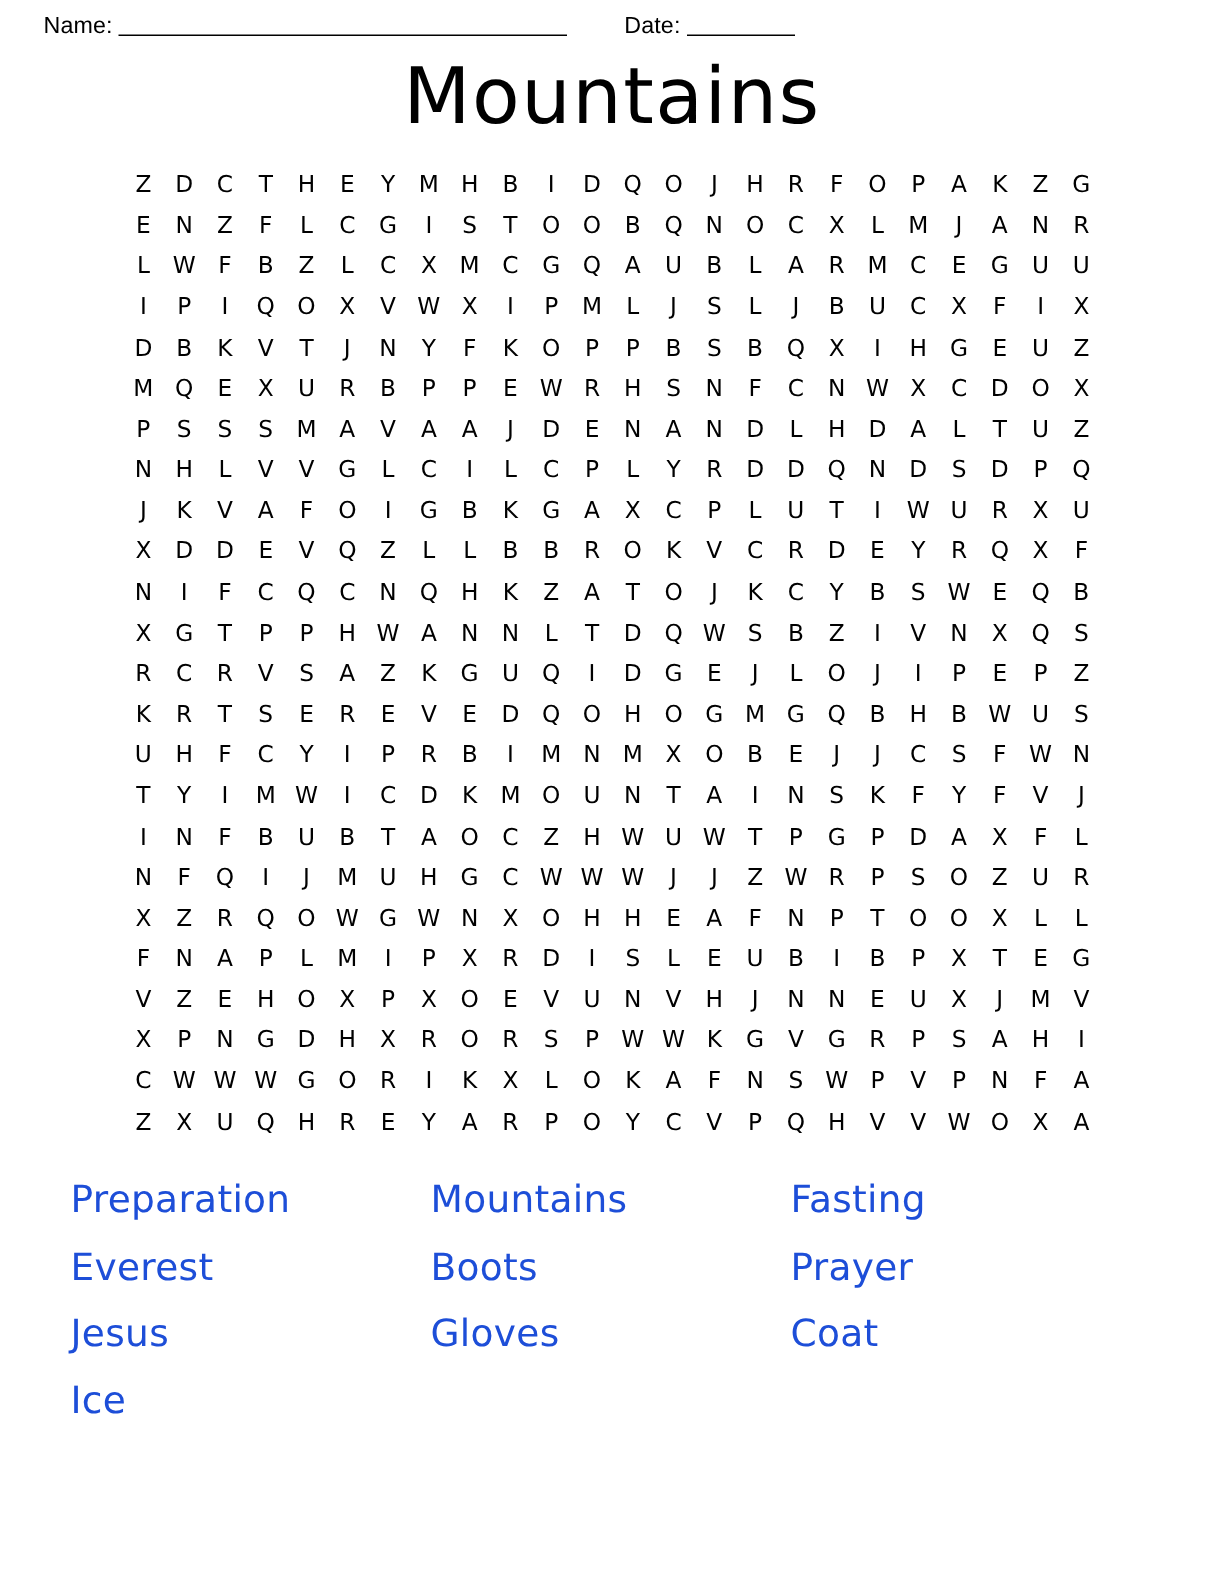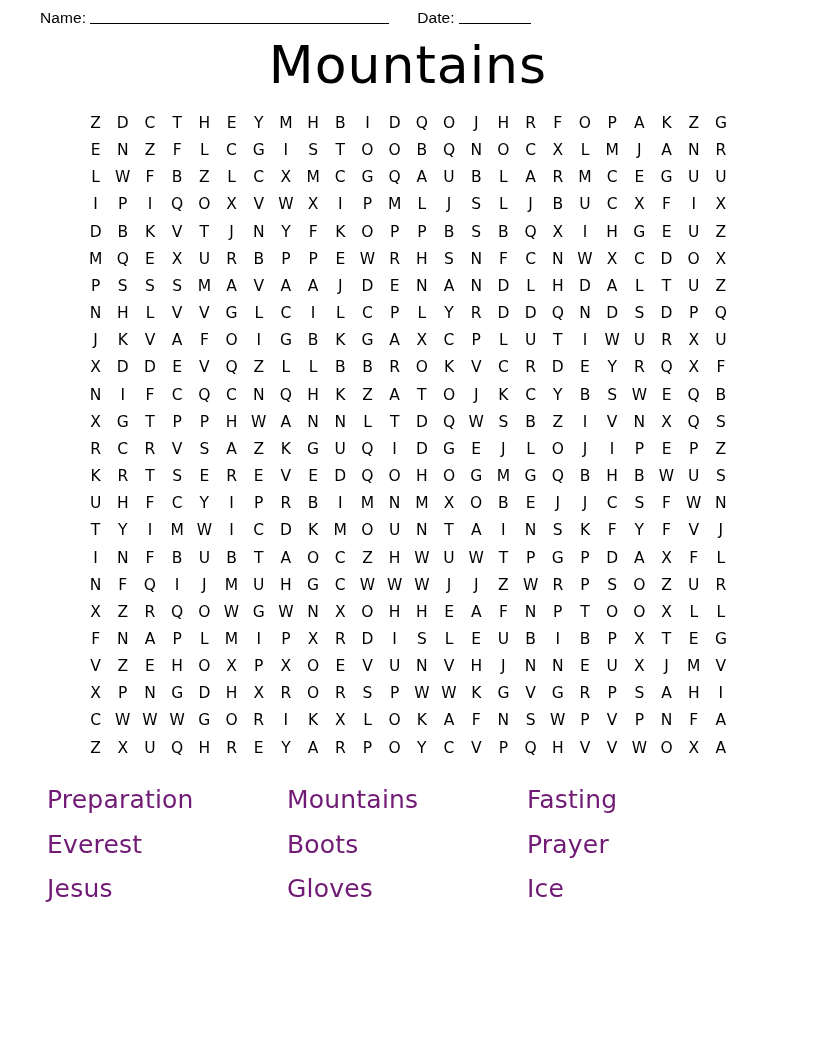--- a/index.html
+++ b/index.html
@@ -19,41 +19,41 @@
 
   
   .header {
     position: absolute;
     top: 0px;
     left: 0px;
     width: 744px;
     height: 26px;
     display: flex;
     align-items: flex-end;
-    padding-left: 40px;
+    padding-left: 29px;
     box-sizing: border-box;
   }
   .field-label {
     font-family: "Liberation Sans", sans-serif;
     font-size: 15.5px;
     line-height: 16px;
     white-space: nowrap;
     letter-spacing: 0.1px;
   }
   .rule {
     display: inline-block;
     border-bottom: 1.2px solid #000;
     height: 0;
     margin-left: 4px;
     position: relative;
     top: -2px;
   }
   .rule-name { width: 299px; }
   .rule-date { width: 72px; }
-  .field-date { margin-left: 28px; text-align: center; }
+  .field-date { margin-left: 38px; text-align: center; }
 
   
   .title {
     position: absolute;
     top: 34px;
     left: 0;
     width: 816px;
     text-align: center;
     font-family: "DejaVu Sans", sans-serif;
     font-size: 52px;
@@ -91,21 +91,21 @@
     display: grid;
     grid-template-columns: 240px 240px 220px;
     grid-auto-rows: 44.5px;
   }
   .word {
     font-family: "DejaVu Sans", sans-serif;
     font-size: 25px;
     line-height: 44.5px;
     letter-spacing: 0.2px;
     white-space: nowrap;
-    color: #701a75;
+    color: #1d4ed8;
   }
 </style>
 </head>
 <body>
 
 <div class="header">
   <span class="field-label">Name:</span>
   <span class="rule rule-name"></span>
   <span class="field-label field-date">Date:</span>
   <span class="rule rule-date"></span>
@@ -694,14 +694,15 @@
 
 <div class="wordlist" id="word-list">
     <div class="word">Preparation</div>
     <div class="word">Mountains</div>
     <div class="word">Fasting</div>
     <div class="word">Everest</div>
     <div class="word">Boots</div>
     <div class="word">Prayer</div>
     <div class="word">Jesus</div>
     <div class="word">Gloves</div>
+    <div class="word">Coat</div>
     <div class="word">Ice</div>
   </div>
 
 </body></html>

